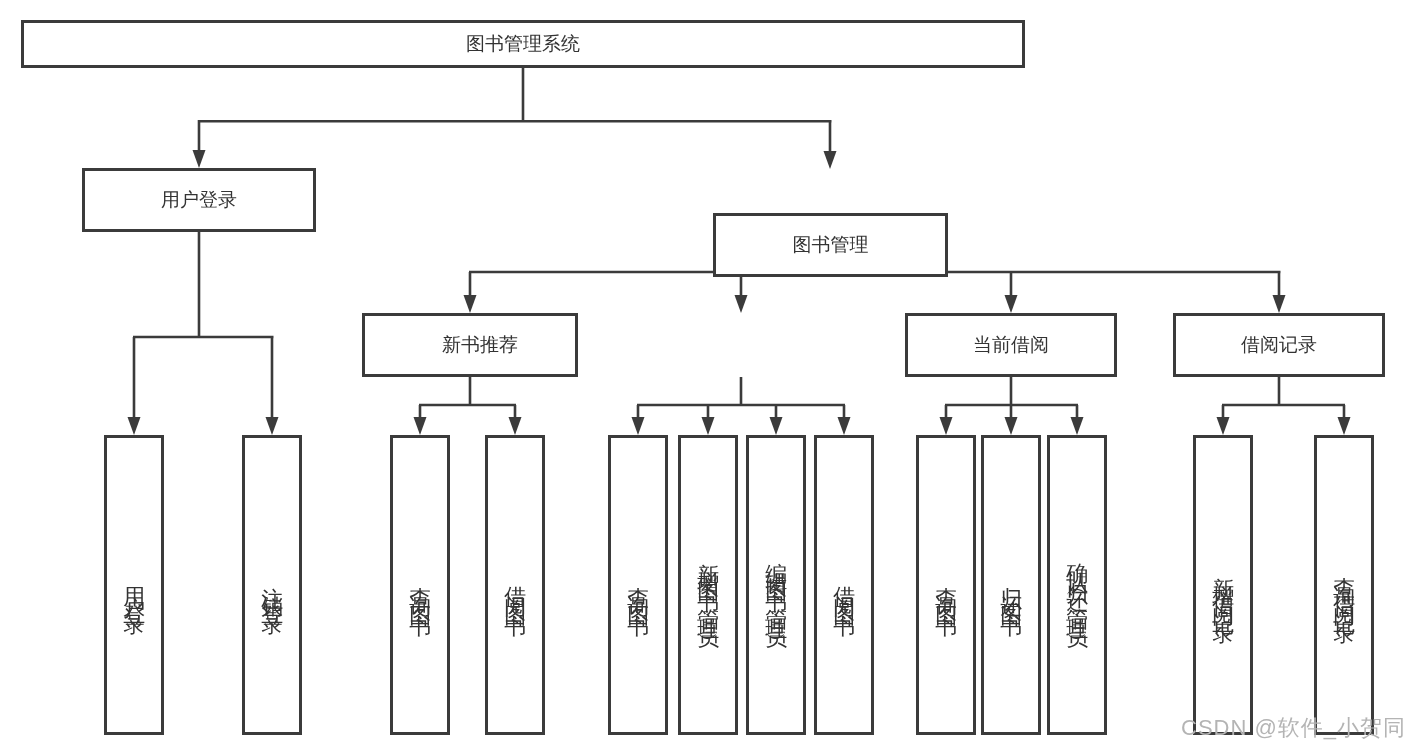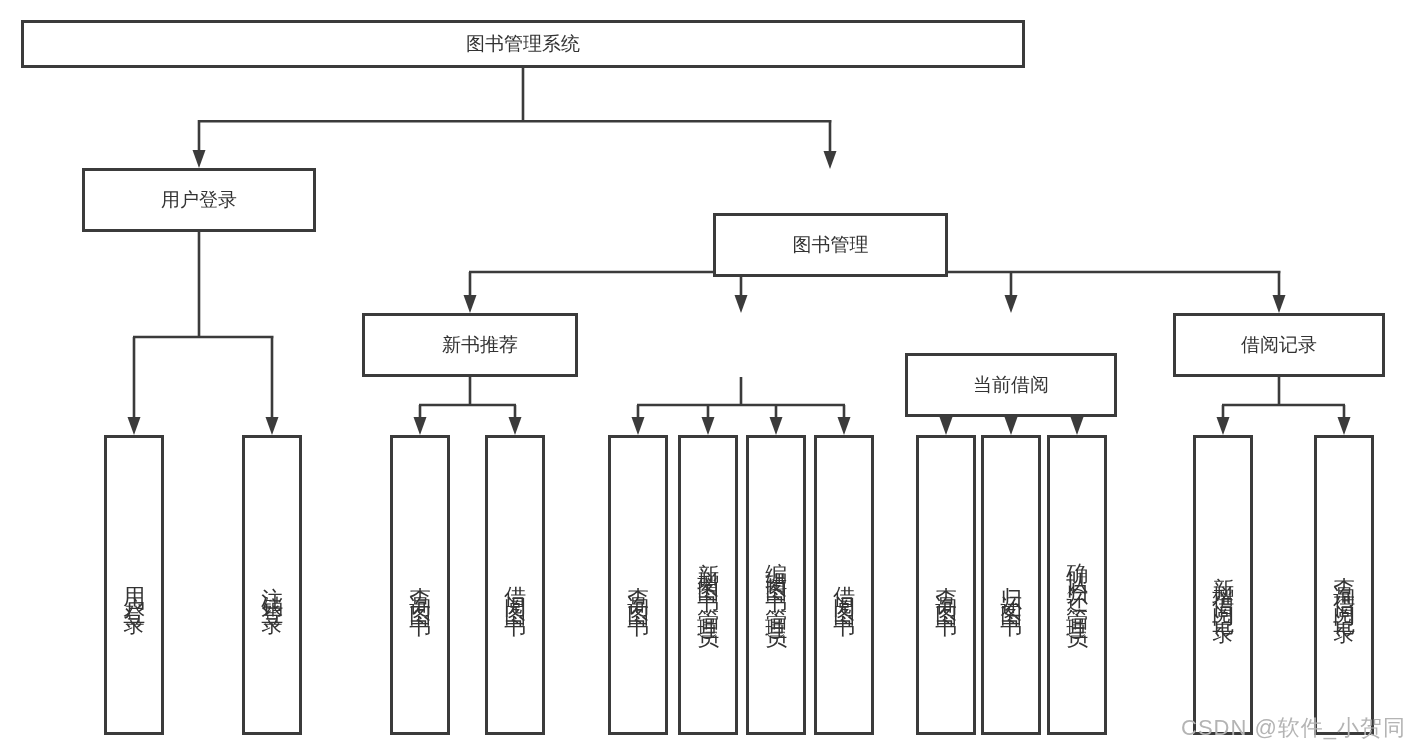--- a/index.html
+++ b/index.html
@@ -87,21 +87,21 @@
         <polygon points="1337.5,417 1350.5,417 1344,435"></polygon>
       </g>
   </svg>
 
   <div class="node" style="left:21px;top:20px;width:1004px;height:48px;">图书管理系统</div>
 
   <div class="node" style="left:82px;top:168px;width:234px;height:64px;">用户登录</div>
   <div class="node" style="left:713px;top:169px;width:235px;height:64px;margin-top:44px;">图书管理</div>
 
   <div class="node" style="left:362px;top:313px;width:216px;height:64px;padding-left:20px;">新书推荐</div>
-  <div class="node" style="left:905px;top:313px;width:212px;height:64px;margin-top:40px;">当前借阅</div>
+  <div class="node" style="left:905px;top:313px;width:212px;height:64px;">当前借阅</div>
   <div class="node" style="left:1173px;top:313px;width:212px;height:64px;">借阅记录</div>
 
   <div class="node vnode" style="left:104px;top:435px;width:60px;height:300px;">用户登录</div>
   <div class="node vnode" style="left:242px;top:435px;width:60px;height:300px;">注销登录</div>
 
   <div class="node vnode" style="left:390px;top:435px;width:60px;height:300px;">查询图书</div>
   <div class="node vnode" style="left:485px;top:435px;width:60px;height:300px;">借阅图书</div>
 
   <div class="node vnode" style="left:608px;top:435px;width:60px;height:300px;">查询图书</div>
   <div class="node vnode" style="left:678px;top:435px;width:60px;height:300px;">新增图书（管理员）</div>

